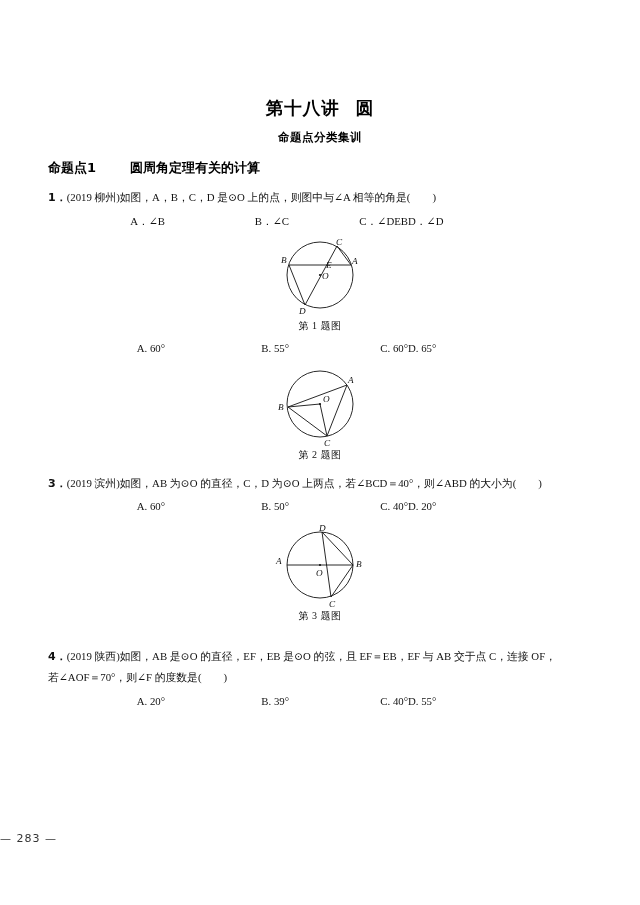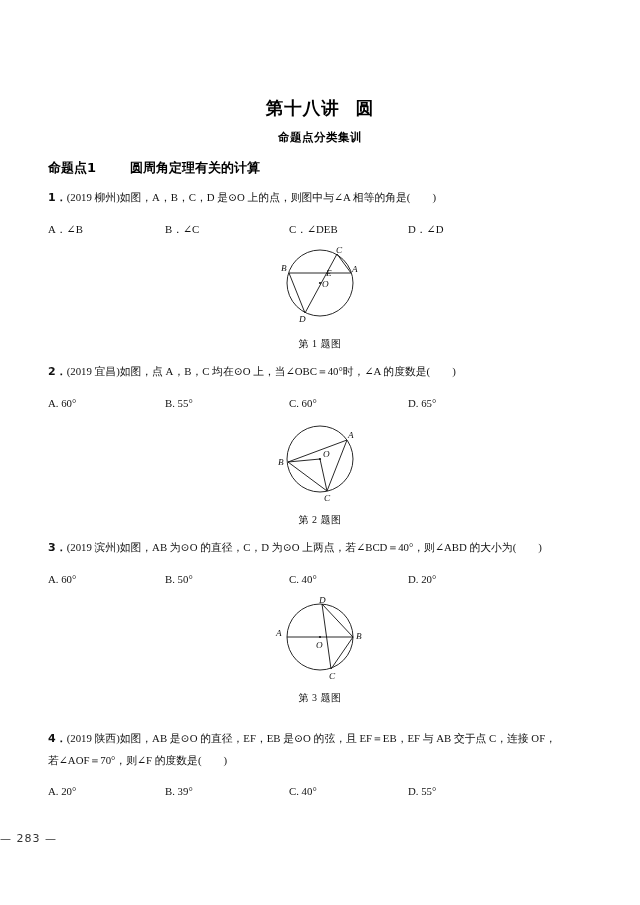--- a/index.html
+++ b/index.html
@@ -68,40 +68,41 @@
   .q-line { margin-top: 13px; }
   .q-line.cont { margin-top: 6px; }
   .qnum {
     font-family: "DejaVu Sans", "Liberation Sans", sans-serif;
     font-weight: bold;
     font-size: 11px;
   }
   .paren-blank { display: inline-block; width: 22px; }
 
   .options {
-    margin-top: 16px;
+    margin-top: 8px;
     display: flex;
     font-size: 10.8px;
+    text-align: right;
   }
   .options .opt { flex: 0 0 auto; }
   .opt-a { width: 117px; }
   .opt-b { width: 124px; }
   .opt-c { width: 119px; }
   .opt-d { width: auto; }
 
   
   .figure {
     margin-top: 8px;
     display: flex;
     flex-direction: column;
     align-items: center;
   }
   .figure svg { display: block; }
   .fig-caption {
-    margin-top: 10px;
+    margin-top: 0;
     font-size: 10px;
     letter-spacing: 0.5px;
     color: #111;
   }
   .fig-label {
     font-family: "Liberation Serif", "DejaVu Serif", serif;
     font-style: italic;
     font-size: 9.2px;
     fill: #111;
   }
@@ -164,23 +165,20 @@
           <text class="fig-label" x="80" y="8">C</text>
           <text class="fig-label" x="43" y="77">D</text>
           <text class="fig-label" x="70" y="31">E</text>
           <text class="fig-label" x="66" y="42">O</text>
         </svg>
         <div class="fig-caption">第 1 题图</div>
       </div>
     </div>
 
     <div class="q">
-      <div class="q-line">
-        <span class="qnum">2．</span><span>(2019 宜昌)如图，点 A，B，C 均在⊙O 上，当∠OBC＝40°时，∠A 的度数是(</span><span class="paren-blank"></span><span>)</span>
-      </div>
       <div class="options">
         <span class="opt opt-a">A. 60°</span>
         <span class="opt opt-b">B. 55°</span>
         <span class="opt opt-c">C. 60°</span>
         <span class="opt opt-d">D. 65°</span>
       </div>
       <div class="figure">
         <svg width="118" height="84" viewBox="0 0 118 84">
           <circle cx="59" cy="40" r="33" fill="none" stroke="#111" stroke-width="0.9"></circle>
 

